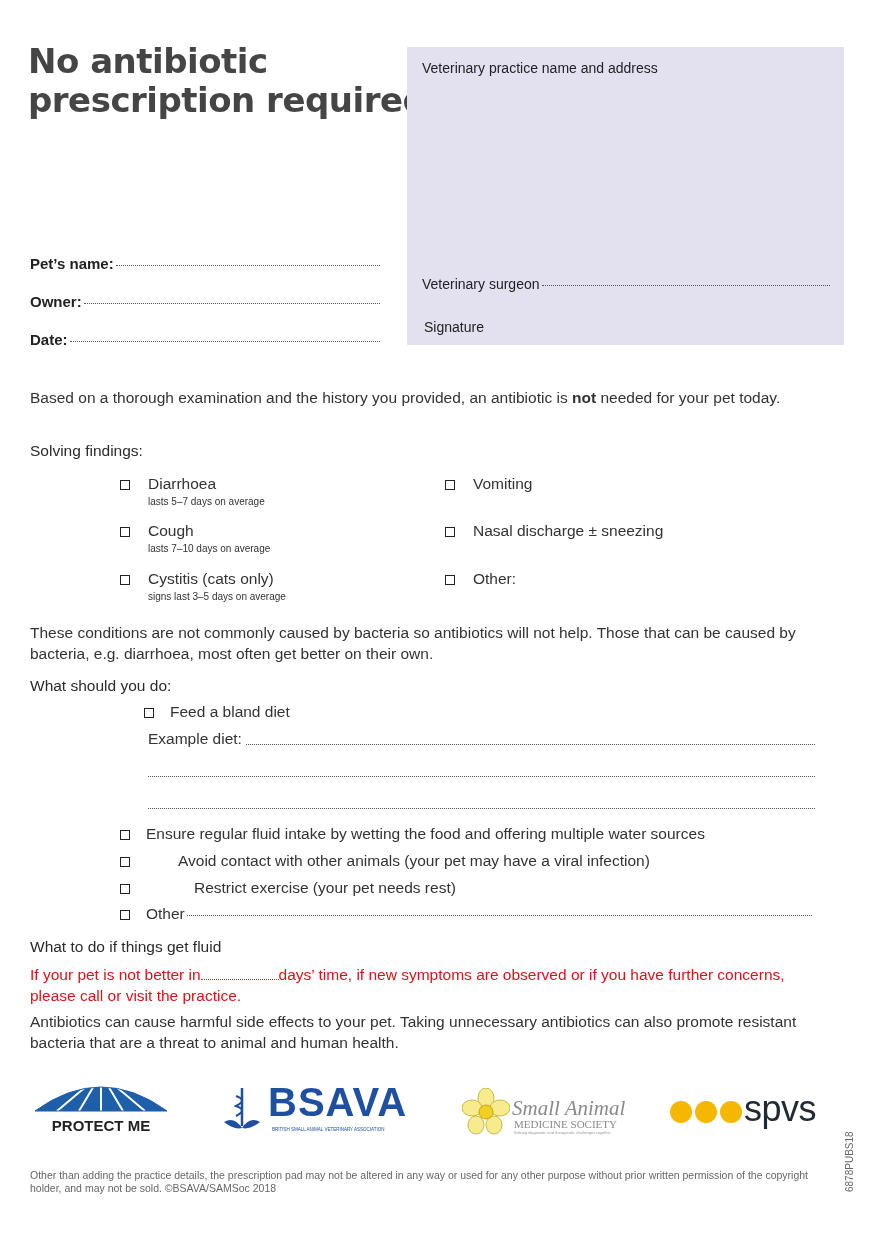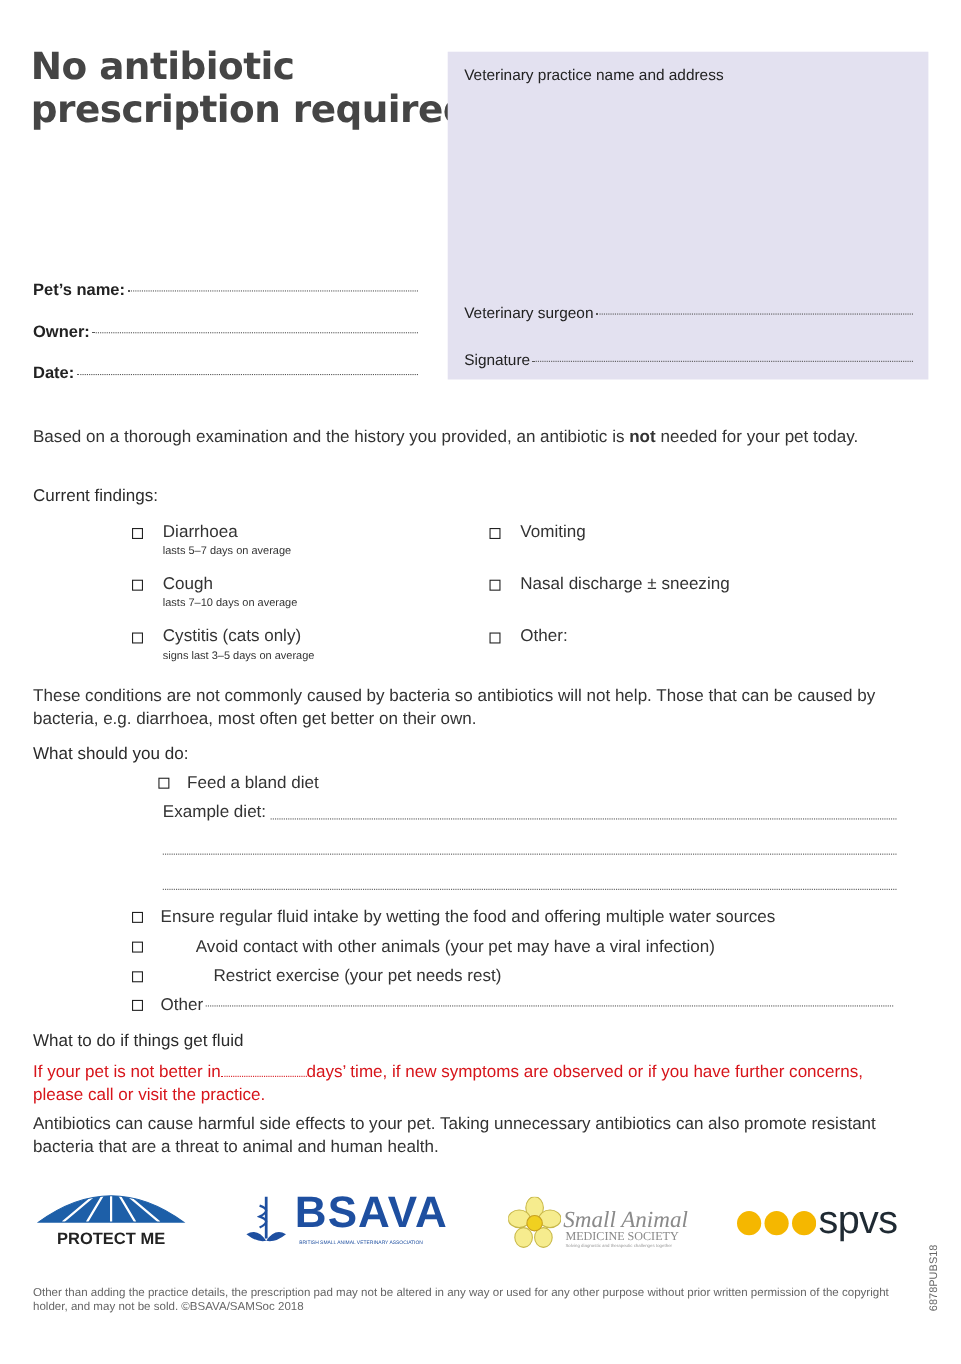--- a/index.html
+++ b/index.html
@@ -37,21 +37,21 @@
   <span>No antibiotic</span>
   <span>prescription required</span>
 </div>
 
 <div class="abs practice-box">
   <div class="practice-label">Veterinary practice name and address</div>
   <div class="box-field" style="top:229px;">
     <span>Veterinary surgeon</span>
     <span class="dots"></span>
   </div>
-  <div class="box-field" style="top:272px;">
+  <div class="box-field" style="top:272px;flex-direction:column;">
     <span>Signature</span>
     <span class="dots"></span>
   </div>
 </div>
 
 <div class="pet-field" style="top:255px;">
   <span>Pet’s name:</span>
   <span class="dots"></span>
 </div>
 <div class="pet-field" style="top:293px;">
@@ -60,21 +60,21 @@
 </div>
 <div class="pet-field" style="top:331px;">
   <span>Date:</span>
   <span class="dots"></span>
 </div>
 
 <div class="abs para" style="top:387px; width:760px;">
   <span>Based on a thorough examination and the history you provided, an antibiotic is </span><b>not</b><span> needed for your pet today.</span>
 </div>
 
-<div class="abs heading" style="top:442px;">Current findings:</div>
+<div class="abs heading" style="top:442px;">Solving findings:</div>
 
 <div class="finding" style="left:120px; top:475px;">
   <span class="cb"></span>
   <span class="lbl">Diarrhoea</span>
   <span class="sub">lasts 5–7 days on average</span>
 </div>
 <div class="finding" style="left:120px; top:522px;">
   <span class="cb"></span>
   <span class="lbl">Cough</span>
   <span class="sub">lasts 7–10 days on average</span>

